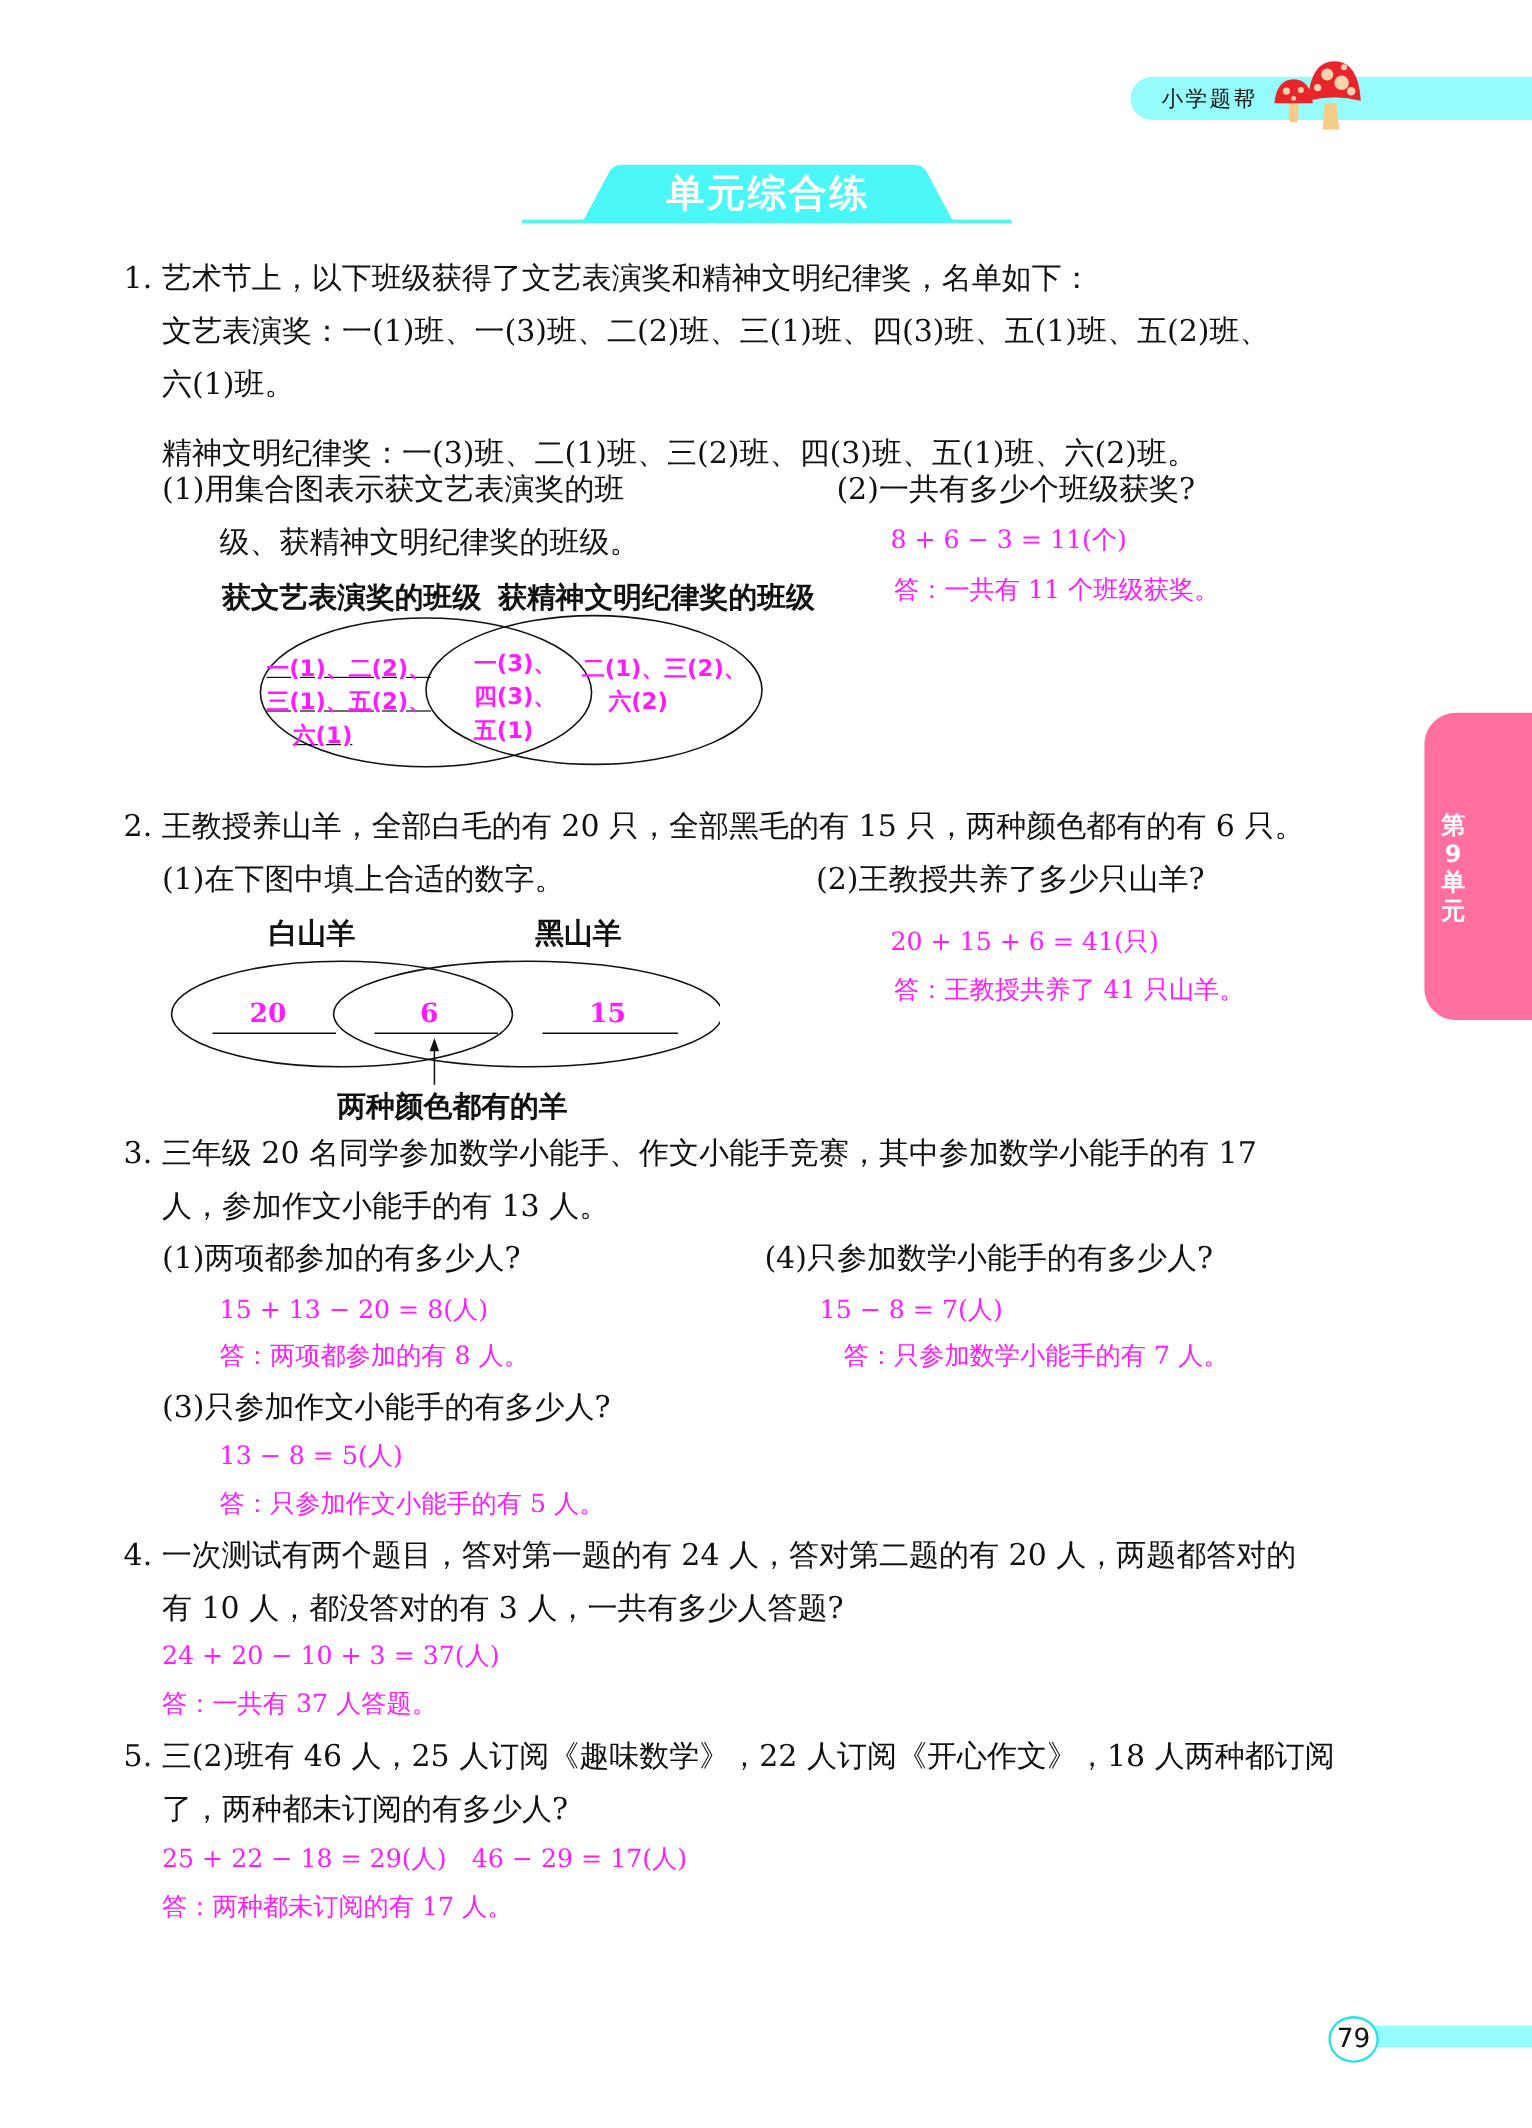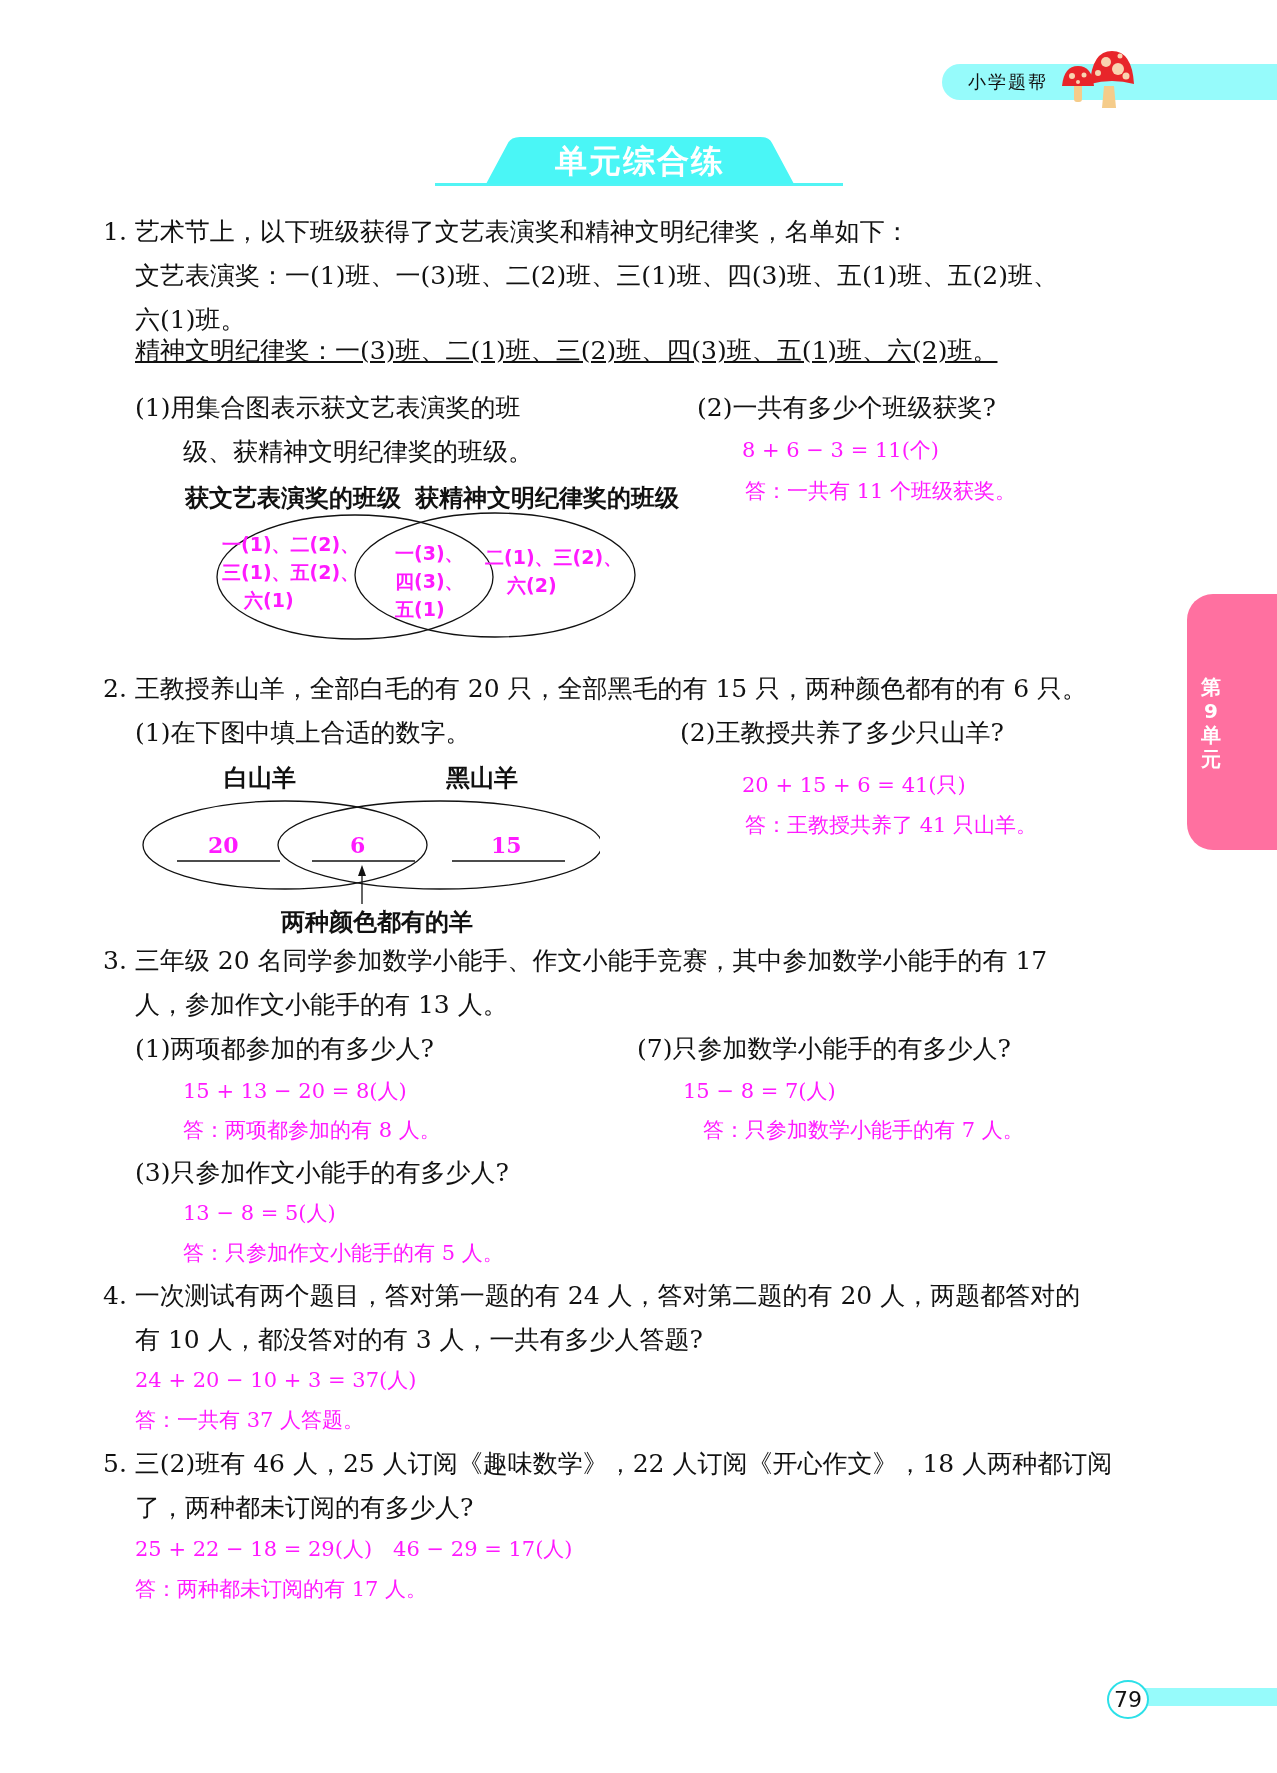--- a/index.html
+++ b/index.html
@@ -66,35 +66,35 @@
 <div class="abs side-text">
   <div>第</div>
   <div>9</div>
   <div>单</div>
   <div>元</div>
 </div>
 
 <div class="abs txt" style="left:103px;top:217px;">1. 艺术节上，以下班级获得了文艺表演奖和精神文明纪律奖，名单如下：</div>
 <div class="abs txt" style="left:135px;top:261px;">文艺表演奖：一(1)班、一(3)班、二(2)班、三(1)班、四(3)班、五(1)班、五(2)班、</div>
 <div class="abs txt" style="left:135px;top:305px;">六(1)班。</div>
-<div class="abs txt" style="left:135px;top:336px;text-decoration:underline;">精神文明纪律奖：一(3)班、二(1)班、三(2)班、四(3)班、五(1)班、六(2)班。</div>
+<div class="abs txt" style="left:135px;top:363px;">精神文明纪律奖：一(3)班、二(1)班、三(2)班、四(3)班、五(1)班、六(2)班。</div>
 <div class="abs txt" style="left:135px;top:393px;">(1)用集合图表示获文艺表演奖的班</div>
 <div class="abs txt" style="left:183px;top:437px;">级、获精神文明纪律奖的班级。</div>
 <div class="abs txt" style="left:697px;top:393px;">(2)一共有多少个班级获奖?</div>
 <div class="abs ans" style="left:742px;top:437px;">8 + 6 − 3 = 11(个)</div>
 <div class="abs ans" style="left:745px;top:478px;">答：一共有 11 个班级获奖。</div>
 
 <div class="abs bold-sans venn-label" style="left:185px;top:482px;">获文艺表演奖的班级</div>
 <div class="abs bold-sans venn-label" style="left:415px;top:482px;">获精神文明纪律奖的班级</div>
 
 <svg class="abs" style="left:200px;top:505px;" width="445" height="145">
   <ellipse cx="155" cy="72" rx="138" ry="62" fill="none" stroke="#111" stroke-width="1.3"></ellipse>
   <ellipse cx="295" cy="70" rx="140" ry="62" fill="none" stroke="#111" stroke-width="1.3"></ellipse>
 </svg>
-<div class="abs" style="left:222px;top:530px;">
+<div class="abs" style="left:222px;top:543px;text-decoration:underline;">
   <div class="venn-item">一(1)、二(2)、</div>
   <div class="venn-item">三(1)、五(2)、</div>
   <div class="venn-item" style="padding-left:22px;">六(1)</div>
 </div>
 <div class="abs" style="left:395px;top:539px;">
   <div class="venn-item">一(3)、</div>
   <div class="venn-item">四(3)、</div>
   <div class="venn-item">五(1)</div>
 </div>
 <div class="abs" style="left:485px;top:543px;">
@@ -123,21 +123,21 @@
 <div class="abs goat-num" style="left:208px;top:832px;">20</div>
 <div class="abs goat-num" style="left:350px;top:832px;">6</div>
 <div class="abs goat-num" style="left:491px;top:832px;">15</div>
 <div class="abs bold-sans venn-label" style="left:281px;top:906px;">两种颜色都有的羊</div>
 
 <div class="abs txt" style="left:103px;top:946px;">3. 三年级 20 名同学参加数学小能手、作文小能手竞赛，其中参加数学小能手的有 17</div>
 <div class="abs txt" style="left:135px;top:990px;">人，参加作文小能手的有 13 人。</div>
 <div class="abs txt" style="left:135px;top:1034px;">(1)两项都参加的有多少人?</div>
 <div class="abs ans" style="left:183px;top:1078px;">15 + 13 − 20 = 8(人)</div>
 <div class="abs ans" style="left:183px;top:1117px;">答：两项都参加的有 8 人。</div>
-<div class="abs txt" style="left:637px;top:1034px;">(7)只参加数学小能手的有多少人?</div>
+<div class="abs txt" style="left:637px;top:1034px;">(4)只参加数学小能手的有多少人?</div>
 <div class="abs ans" style="left:683px;top:1078px;">15 − 8 = 7(人)</div>
 <div class="abs ans" style="left:683px;top:1117px;margin-left:20px;">答：只参加数学小能手的有 7 人。</div>
 <div class="abs txt" style="left:135px;top:1158px;text-align:center;">(3)只参加作文小能手的有多少人?</div>
 <div class="abs ans" style="left:183px;top:1200px;">13 − 8 = 5(人)</div>
 <div class="abs ans" style="left:183px;top:1240px;">答：只参加作文小能手的有 5 人。</div>
 
 <div class="abs txt" style="left:103px;top:1281px;">4. 一次测试有两个题目，答对第一题的有 24 人，答对第二题的有 20 人，两题都答对的</div>
 <div class="abs txt" style="left:135px;top:1325px;">有 10 人，都没答对的有 3 人，一共有多少人答题?</div>
 <div class="abs ans" style="left:135px;top:1367px;">24 + 20 − 10 + 3 = 37(人)</div>
 <div class="abs ans" style="left:135px;top:1407px;">答：一共有 37 人答题。</div>

